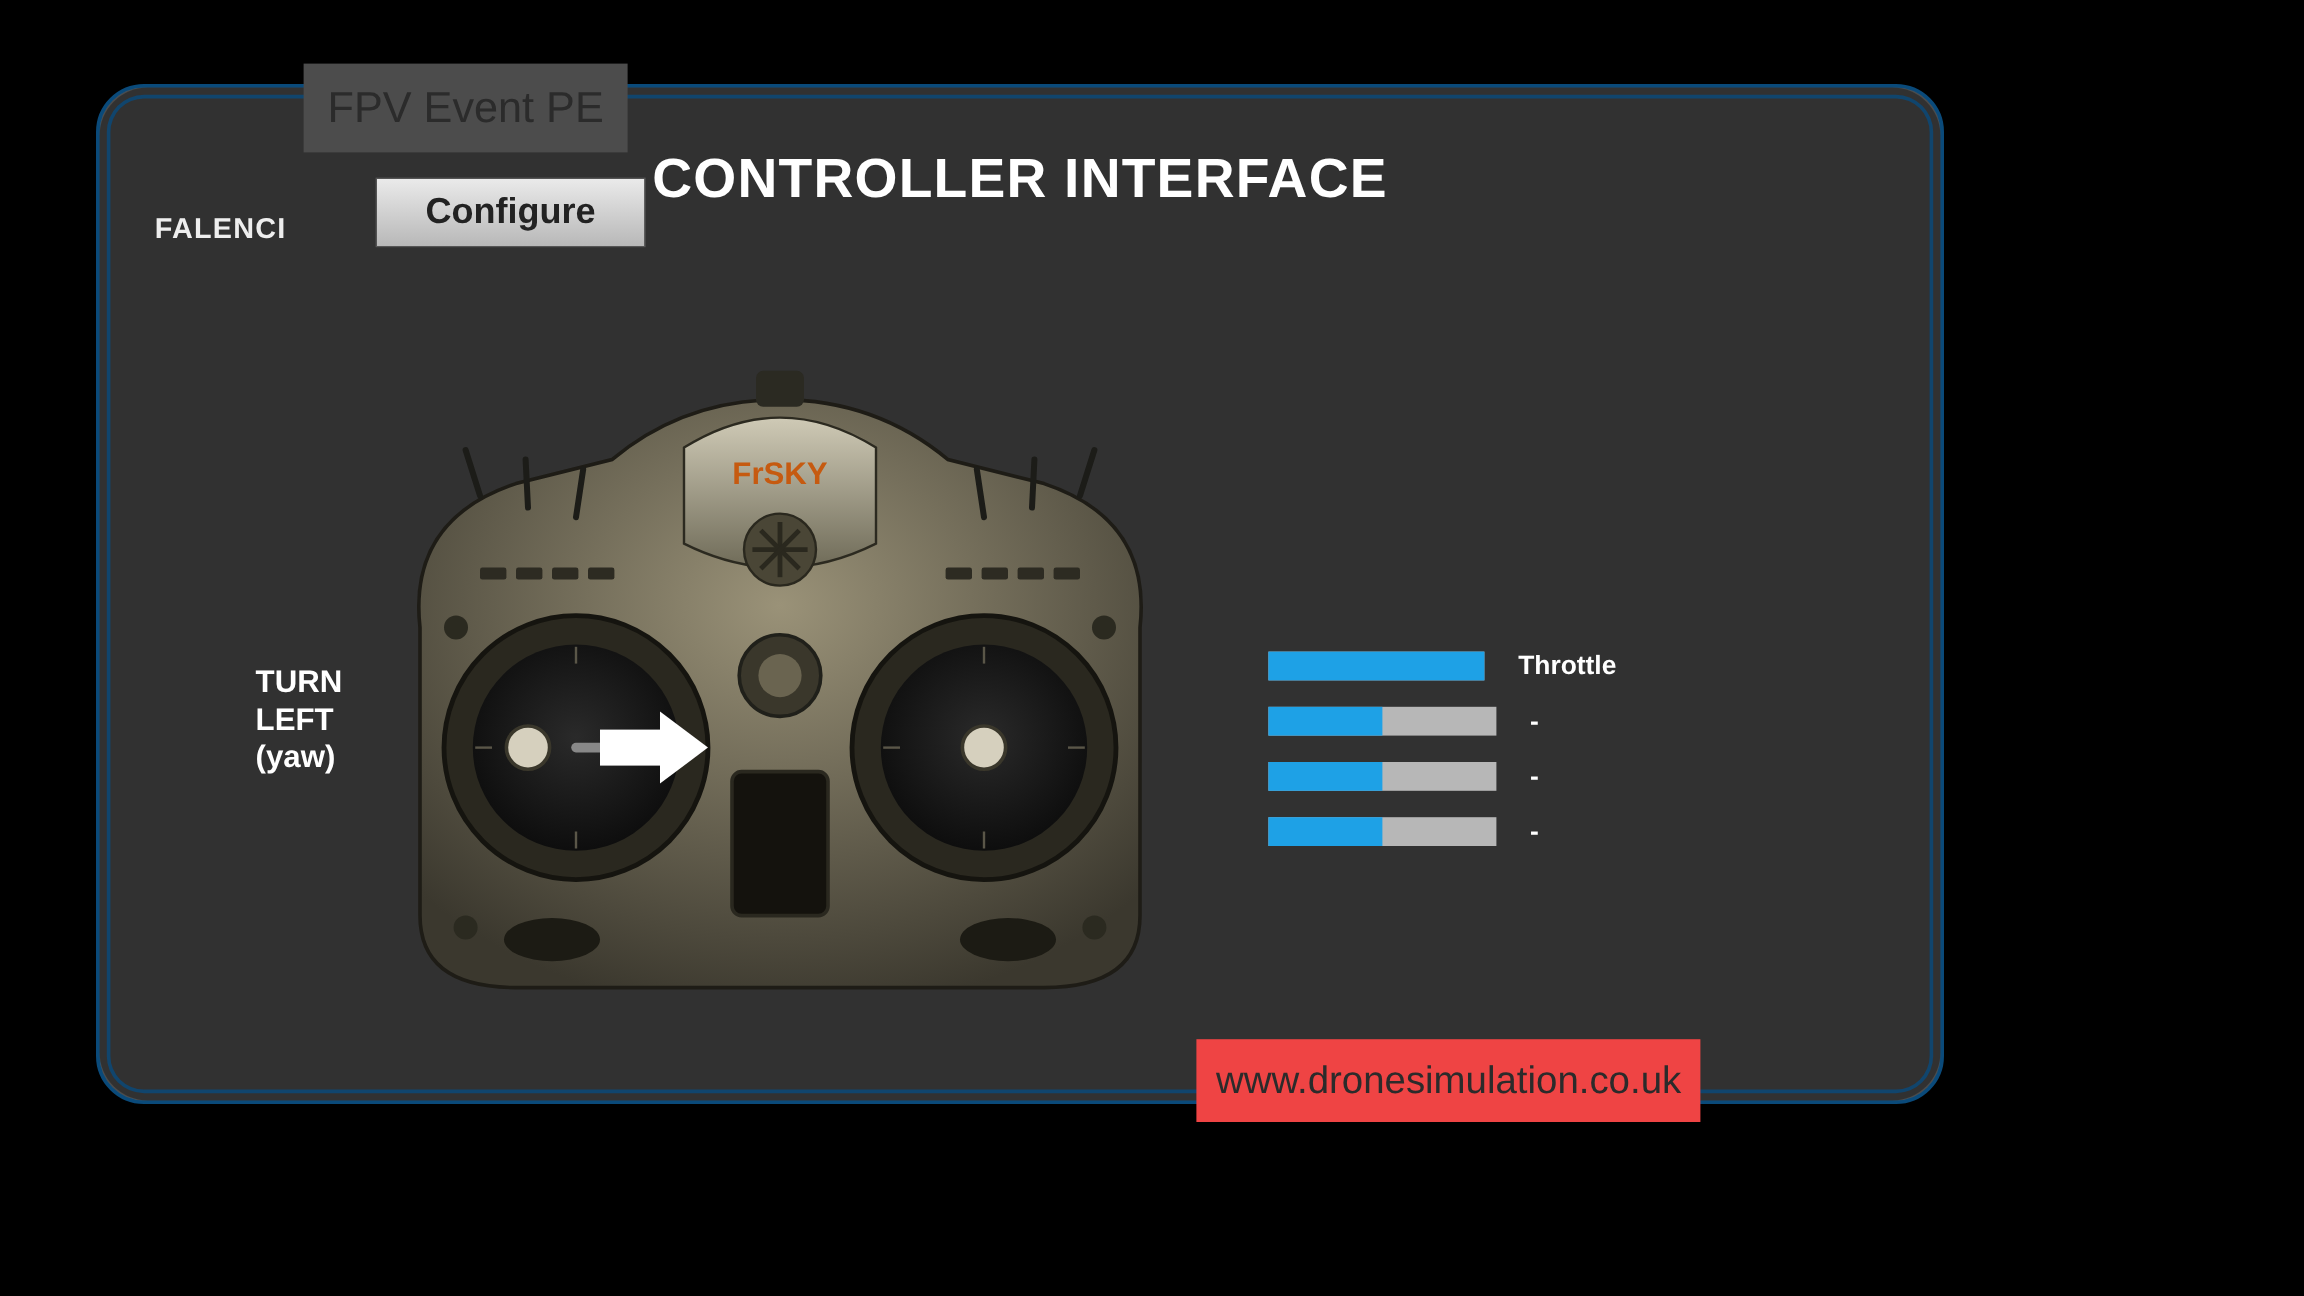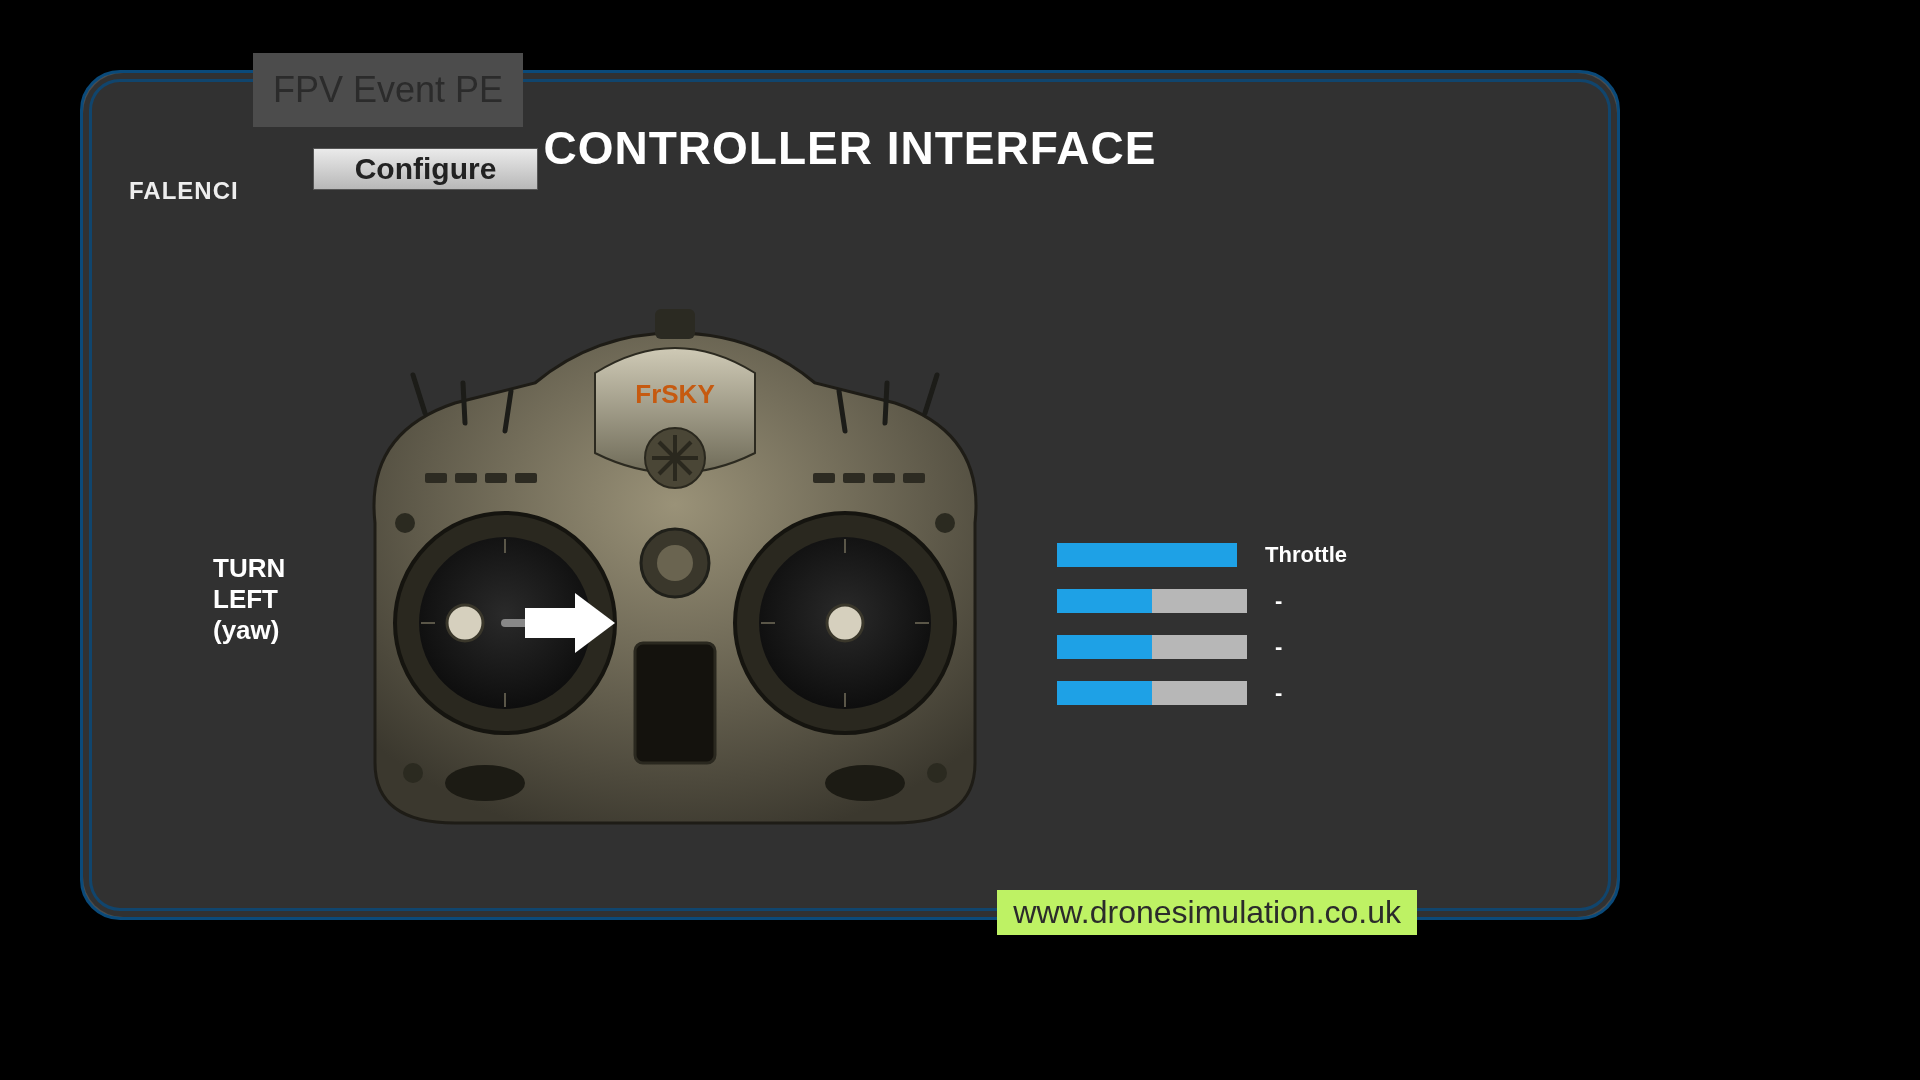--- a/index.html
+++ b/index.html
@@ -38,21 +38,21 @@
     color: #2b2b2b;
     font-size: 36px;
     font-weight: 500;
     z-index: 5;
   }
   .configure-btn {
     position: absolute;
     left: 230px;
     top: 75px;
     width: 225px;
-    height: 42px;
+    height: 58px;
     background: linear-gradient(#eaeaea, #b8b8b8);
     border: 1px solid #555;
     color: #222;
     font-size: 30px;
     font-weight: 600;
     text-align: center;
     line-height: 40px;
     cursor: pointer;
     z-index: 4;
   }
@@ -86,21 +86,21 @@
     top: 480px;
     color: #fff;
     font-size: 26px;
     font-weight: 800;
     text-align: left;
     line-height: 1.2;
     z-index: 4;
   }
   .controller {
     position: absolute;
-    left: 252px;
+    left: 227px;
     top: 230px;
     width: 680px;
     height: 540px;
     z-index: 3;
   }
   
   .gauges {
     position: absolute;
     right: 270px;
     top: 470px;
@@ -130,22 +130,22 @@
   }
   .gauge-label {
     color: #fff;
     font-size: 22px;
     font-weight: 700;
   }
   .footer-url {
     position: absolute;
     right: 200px;
     bottom: -18px;
-    background: #bef264;
-    padding: 4px 16px;
+    background: #ef4444;
+    padding: 16px 16px;
     color: #2b2b2b;
     font-size: 32px;
     z-index: 5;
   }
   
   .controller svg { width: 100%; height: 100%; }
 </style>
 </head>
 <body>
 

